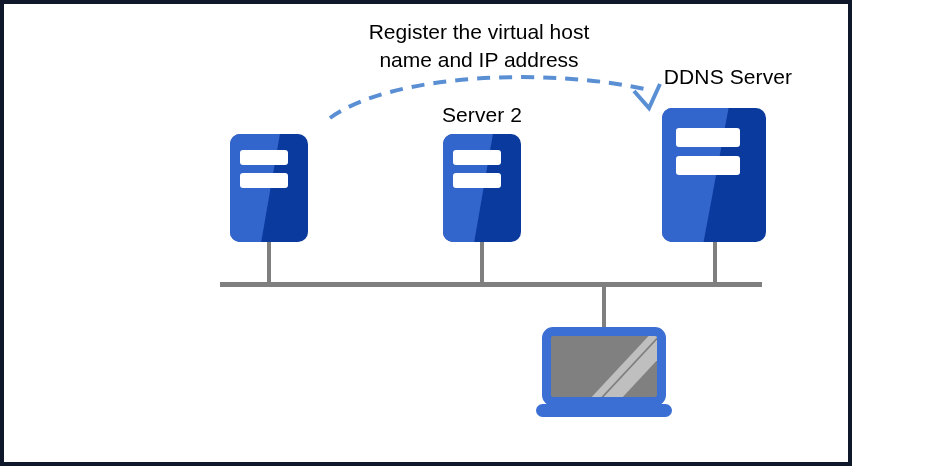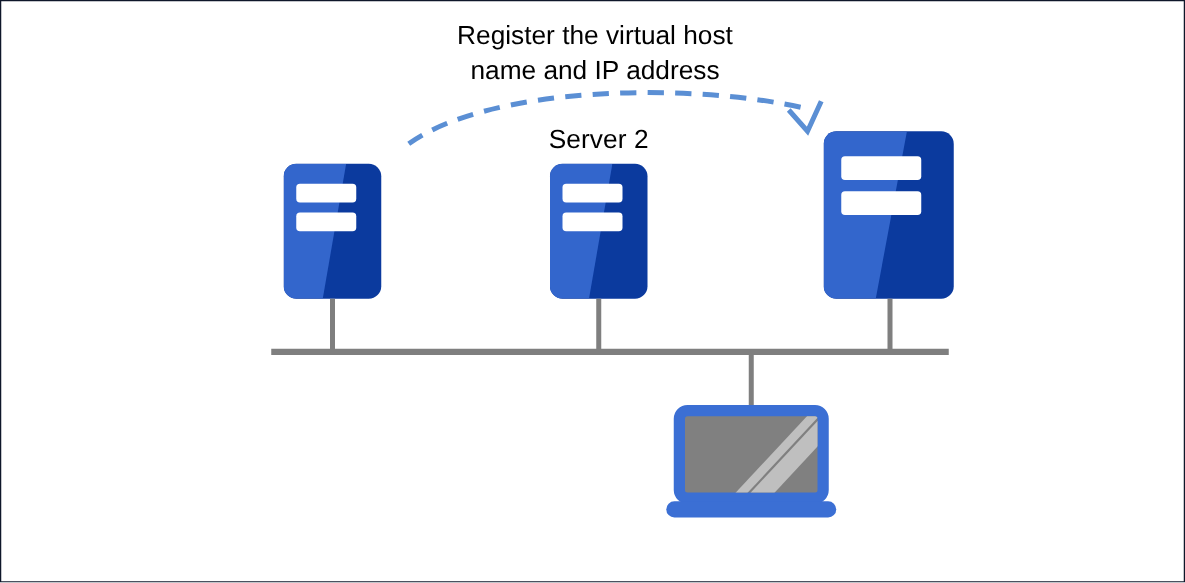--- a/index.html
+++ b/index.html
@@ -2,24 +2,24 @@
 <html><head>
 <meta charset="utf-8">
 <style>
   html, body {
     margin: 0;
     padding: 0;
     background: #ffffff;
   }
   #canvas {
     position: relative;
-    width: 948px;
+    width: 852px;
     height: 466px;
     background: #ffffff;
-    border: 1px solid #0f172a;
+    border: 4px solid #0f172a;
     box-sizing: border-box;
     overflow: hidden;
     font-family: "Liberation Sans", sans-serif;
   }
   .label {
     position: absolute;
     color: #000000;
     font-family: "Liberation Sans", sans-serif;
     font-size: 21px;
     line-height: 26px;
@@ -136,20 +136,21 @@
   <div class="drop" style="left:263px; top:238px; height:44px;"></div>
 
   <div class="label" style="left:398px; top:98px; width:160px;">Server 2</div>
   <div class="server" style="left:439px; top:130px; width:78px; height:108px;">
     <div class="shade-light"></div>
     <div class="bar b1"></div>
     <div class="bar b2"></div>
   </div>
   <div class="drop" style="left:476px; top:238px; height:44px;"></div>
 
+  <div class="label" style="left:634px; top:60px; width:180px;">DDNS Server</div>
   <div class="server" style="left:658px; top:104px; width:104px; height:134px;">
     <div class="shade-light"></div>
     <div class="bar b1"></div>
     <div class="bar b2"></div>
   </div>
   <div class="drop" style="left:709px; top:238px; height:44px;"></div>
 
   <div class="bus" style="left:216px; top:278px; width:542px; height:5px;"></div>
 
   <div class="drop" style="left:598px; top:283px; height:42px;"></div>

